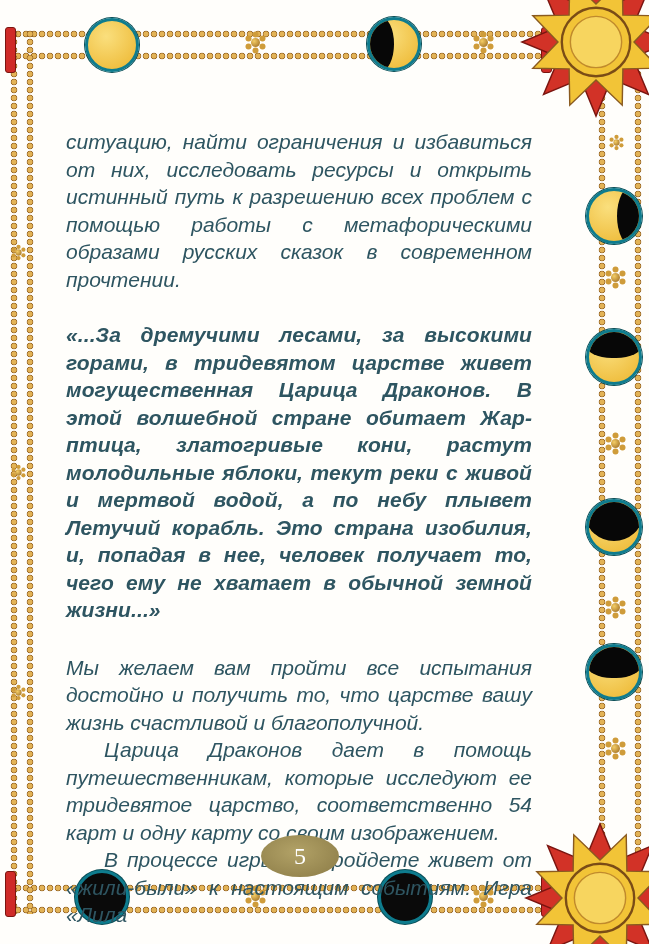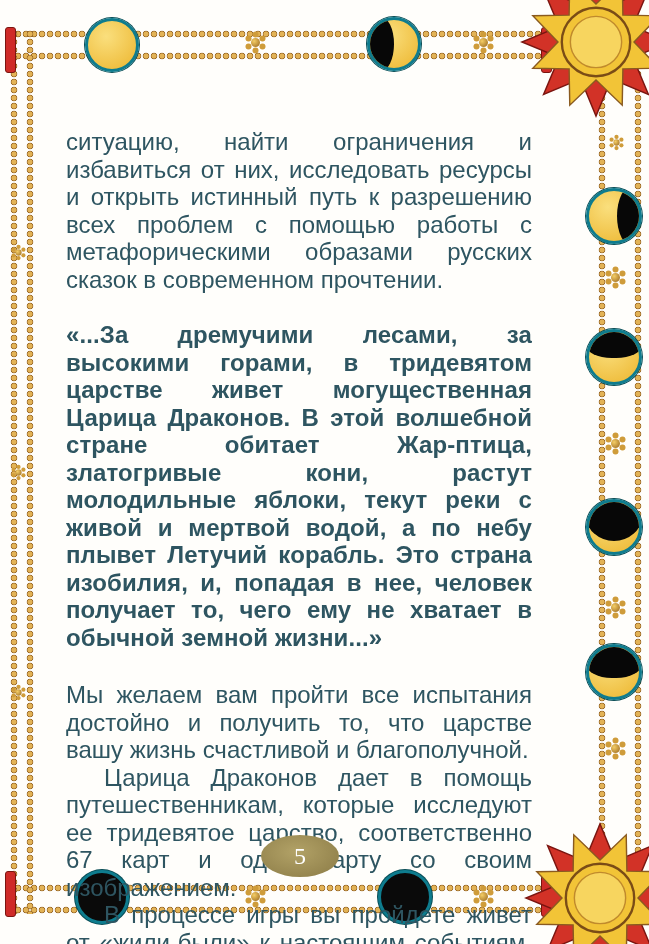--- a/index.html
+++ b/index.html
@@ -37,21 +37,21 @@
   .moon.phase-top-62 .dark{left:-6%;top:-6%;width:112%;height:68%;border-radius:0 0 46% 46%/0 0 42% 42%;}
   
   .sun{position:absolute;z-index:4;}
   
   .badge{position:absolute;left:261px;top:835px;width:78px;height:42px;z-index:5;
     background:radial-gradient(ellipse at 45% 40%,#b2a267,#8a7a45);
     border-radius:50%;display:flex;align-items:center;justify-content:center;}
   .badge span{color:#ffffff;font-size:24px;font-family:"Liberation Serif", serif;}
   
   .text-block{position:absolute;left:66px;top:128px;width:466px;z-index:5;color:#2e5561;}
-  .text-block p{margin:0;font-size:24px;line-height:27.5px;text-align:justify;}
+  .text-block p{margin:0;font-size:21px;line-height:27.5px;text-align:justify;font-style:italic;}
   .text-block p.quote{font-weight:bold;margin:28px 0 30px;letter-spacing:.1px;}
   .text-block p.indent{text-indent:38px;}
 </style>
 </head>
 <body>
 
 <div>
 
   <div class="chain-h" style="left:6px;top:30px;width:637px;"></div>
   <div class="chain-h" style="left:6px;top:52px;width:637px;"></div>
@@ -115,21 +115,21 @@
       <polygon points="146.5,107.6 108.3,108.3 107.6,146.5 80,120 52.4,146.5 51.7,108.3 13.5,107.6 40,80 13.5,52.4 51.7,51.7 52.4,13.5 80,40 107.6,13.5 108.3,51.7 146.5,52.4 120,80" fill="#f2c437" stroke="#8a5a20" stroke-width="1.5"></polygon>
       <circle cx="80" cy="80" r="36" fill="#f2c437" stroke="#7a4c16" stroke-width="2.5"></circle>
       <circle cx="80" cy="80" r="27" fill="#f7d55f" stroke="#c08a2c" stroke-width="1.5"></circle>
     </svg>
   </div>
 
   <main class="text-block">
     <p>ситуацию, найти ограничения и избавиться от них, исследовать ресурсы и открыть истинный путь к разрешению всех проблем с помощью работы с метафорическими образами русских сказок в современном прочтении.</p>
     <p class="quote">«...За дремучими лесами, за высокими горами, в тридевятом царстве живет могущественная Царица Драконов. В этой волшебной стране обитает Жар-птица, златогривые кони, растут молодильные яблоки, текут реки с живой и мертвой водой, а по небу плывет Летучий корабль. Это страна изобилия, и, попадая в нее, человек получает то, чего ему не хватает в обычной земной жизни...»</p>
     <p>Мы желаем вам пройти все испытания достойно и получить то, что царстве вашу жизнь счастливой и благополучной.</p>
-    <p class="indent">Царица Драконов дает в помощь путешественникам, которые исследуют ее тридевятое царство, соответственно 67 карт и одну карту со своим изображением.</p>
+    <p class="indent">Царица Драконов дает в помощь путешественникам, которые исследуют ее тридевятое царство, соответственно 54 карт и одну карту со своим изображением.</p>
     <p class="indent">В процессе игры вы пройдете живет от «жили-были» к настоящим событиям. Игра «Лила</p>
   </main>
 
   <div class="badge">
     <span>5</span>
   </div>
 
 </div>
 
 </body></html>

